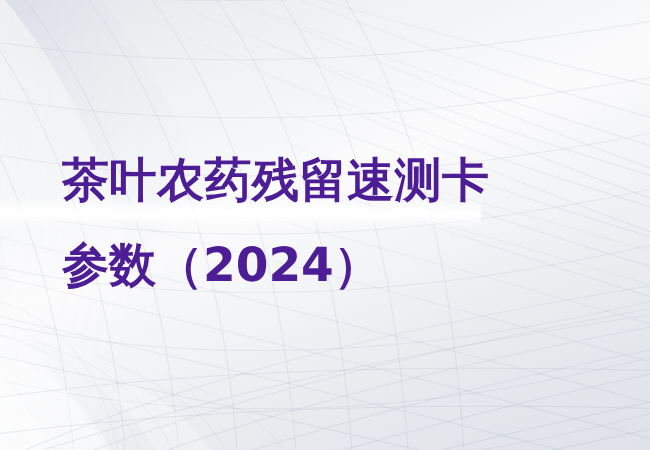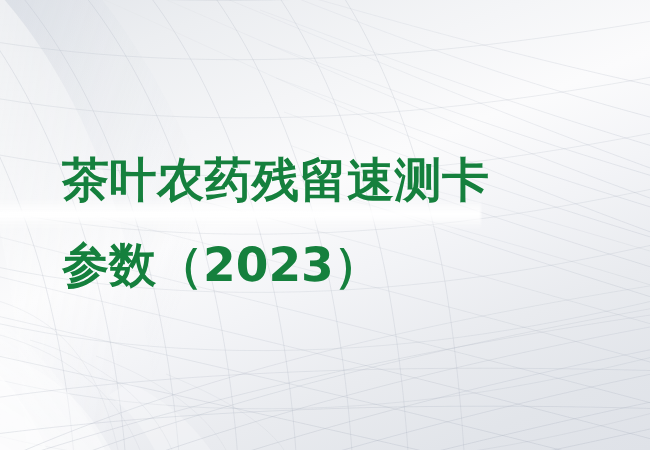--- a/index.html
+++ b/index.html
@@ -83,21 +83,21 @@
 
   
   .title-block {
     position: absolute;
     left: 62px;
     top: 138px;
     width: 560px;
     z-index: 5;
   }
   .title-line {
-    color: #15803d;
+    color: #4c1d95;
     font-weight: bold;
     font-size: 47px;
     line-height: 85px;
     letter-spacing: 0.5px;
     white-space: nowrap;
     text-rendering: geometricPrecision;
   }
   .title-line.l2 {
     letter-spacing: 0px;
   }
@@ -234,16 +234,16 @@
         <path d="M 166,374 C 230,400 268,426 284,450"></path>
       </g>
     </svg>
   </div>
 
   <div class="streak"></div>
   <div class="streak2"></div>
 
   <div class="title-block">
     <div class="title-line l1">茶叶农药残留速测卡</div>
-    <div class="title-line l2">参数（2023）</div>
+    <div class="title-line l2">参数（2024）</div>
   </div>
 
 </div>
 
 </body></html>

